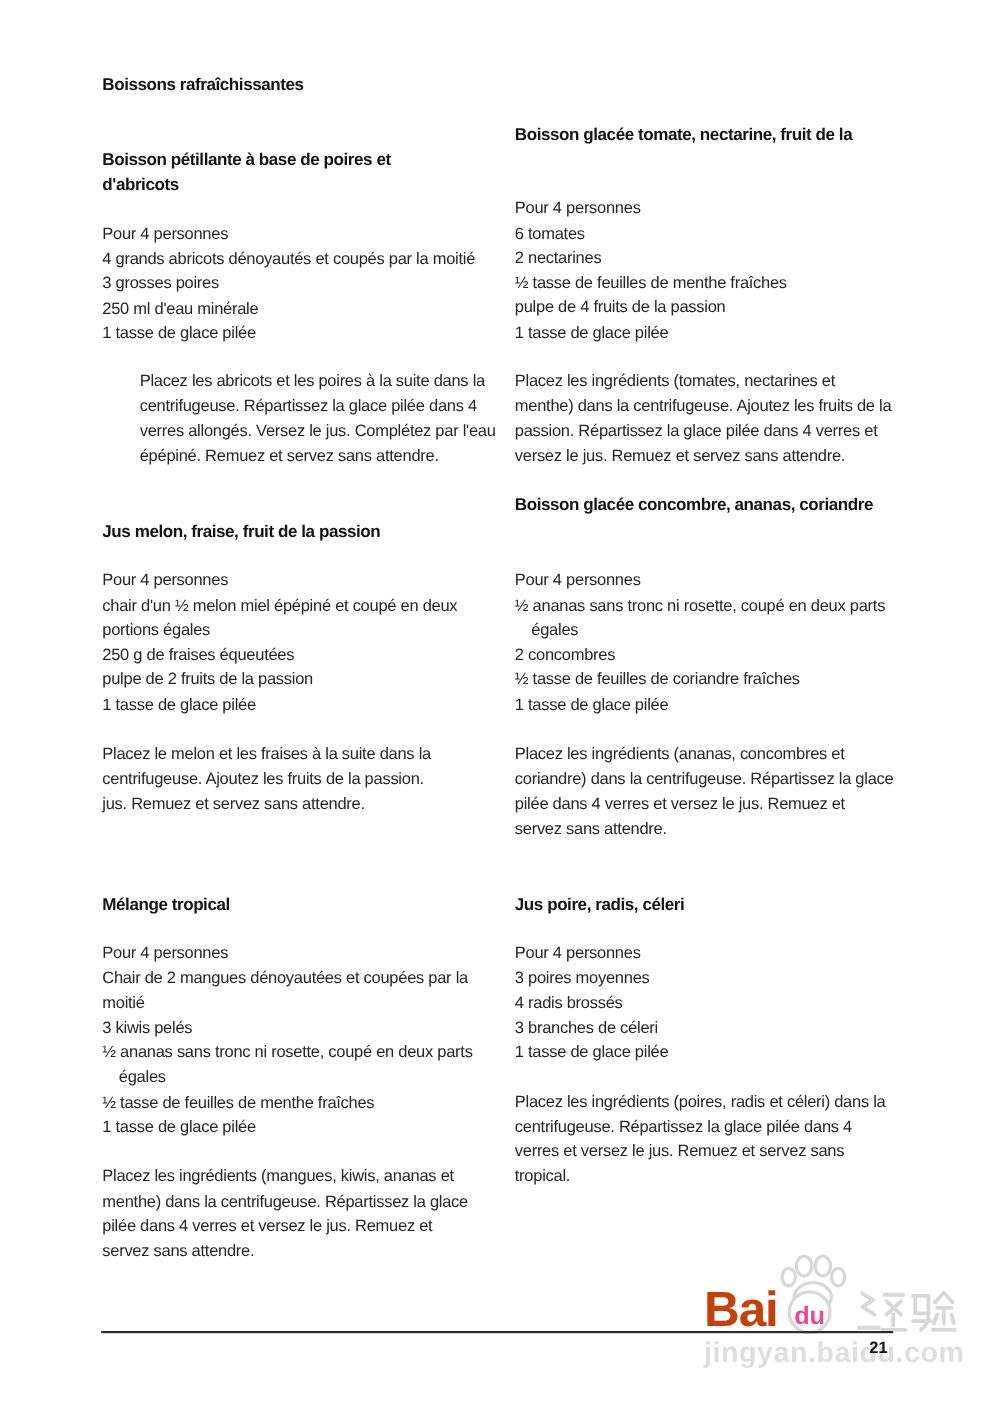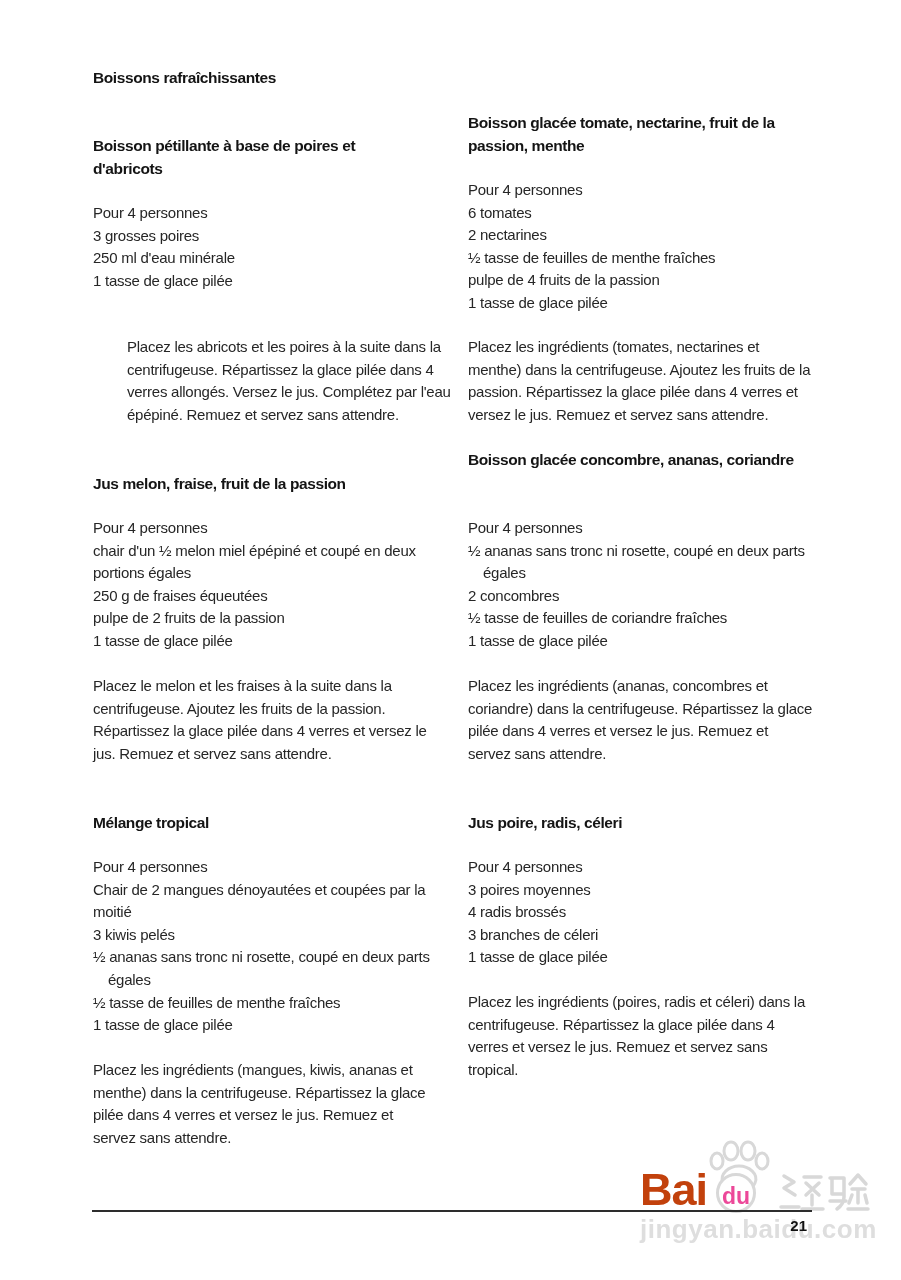--- a/index.html
+++ b/index.html
@@ -149,36 +149,36 @@
 
   <div class="block page-title pos-title">Boissons rafraîchissantes</div>
 
   <section>
     <div class="block head pos-r1l-head">
         <div class="line">Boisson pétillante à base de poires et</div>
         <div class="line">d'abricots</div>
       </div>
     <div class="block body-text pos-r1l-ing">
         <div class="line">Pour 4 personnes</div>
+        <div class="line">4 grands abricots dénoyautés et coupés par la moitié</div>
         <div class="line">3 grosses poires</div>
         <div class="line">250 ml d'eau minérale</div>
         <div class="line">1 tasse de glace pilée</div>
       </div>
     <div class="block body-text pos-r1l-met">
         <div class="line">Placez les abricots et les poires à la suite dans la</div>
         <div class="line">centrifugeuse. Répartissez la glace pilée dans 4</div>
         <div class="line">verres allongés. Versez le jus. Complétez par l'eau</div>
         <div class="line">épépiné. Remuez et servez sans attendre.</div>
       </div>
   </section>
 
   <section>
     <div class="block head pos-r1r-head">
         <div class="line">Boisson glacée tomate, nectarine, fruit de la</div>
-        <div class="line">passion, menthe</div>
       </div>
     <div class="block body-text pos-r1r-ing">
         <div class="line">Pour 4 personnes</div>
         <div class="line">6 tomates</div>
         <div class="line">2 nectarines</div>
         <div class="line">½ tasse de feuilles de menthe fraîches</div>
         <div class="line">pulpe de 4 fruits de la passion</div>
         <div class="line">1 tasse de glace pilée</div>
       </div>
     <div class="block body-text pos-r1r-met">
@@ -197,21 +197,20 @@
         <div class="line">Pour 4 personnes</div>
         <div class="line">chair d'un ½ melon miel épépiné et coupé en deux</div>
         <div class="line">portions égales</div>
         <div class="line">250 g de fraises équeutées</div>
         <div class="line">pulpe de 2 fruits de la passion</div>
         <div class="line">1 tasse de glace pilée</div>
       </div>
     <div class="block body-text pos-r2l-met">
         <div class="line">Placez le melon et les fraises à la suite dans la</div>
         <div class="line">centrifugeuse. Ajoutez les fruits de la passion.</div>
-        <div class="line">Répartissez la glace pilée dans 4 verres et versez le</div>
         <div class="line">jus. Remuez et servez sans attendre.</div>
       </div>
   </section>
 
   <section>
     <div class="block head pos-r2r-head">
         <div class="line">Boisson glacée concombre, ananas, coriandre</div>
       </div>
     <div class="block body-text pos-r2r-ing">
         <div class="line">Pour 4 personnes</div>

